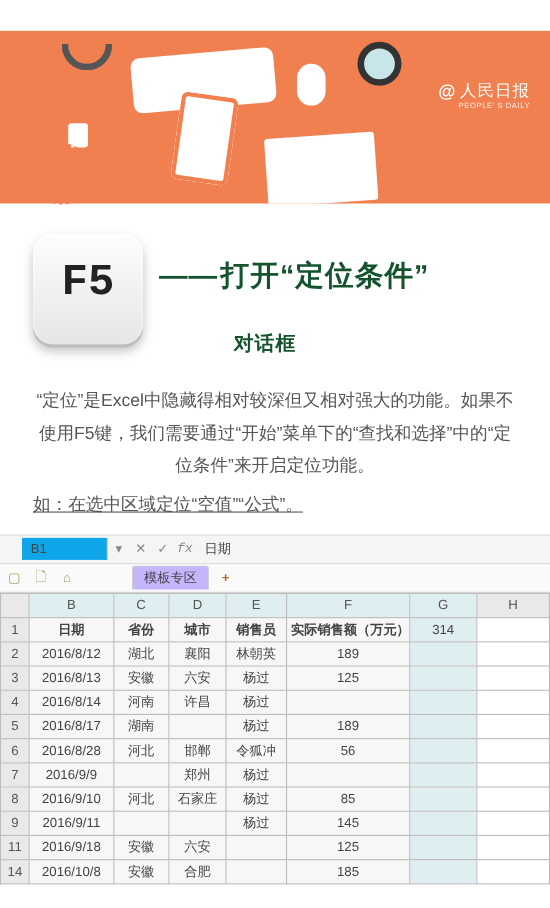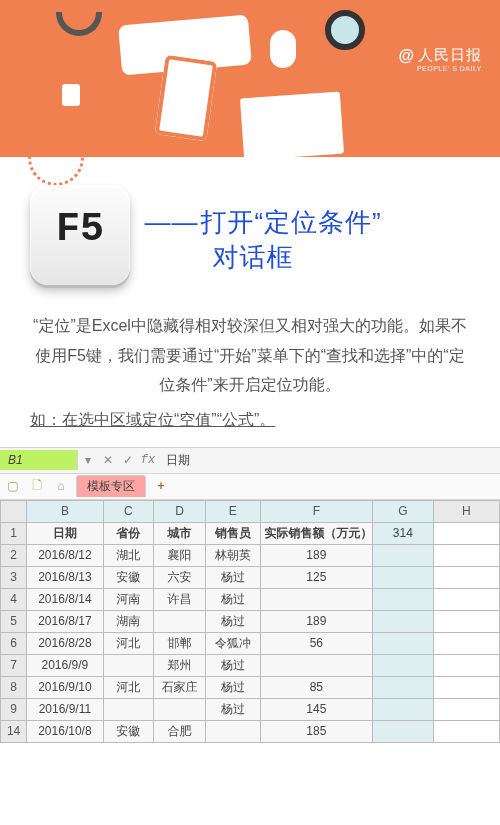--- a/index.html
+++ b/index.html
@@ -1,57 +1,57 @@
 <!DOCTYPE html>
 <html><head>
 <meta charset="utf-8">
 <style>
   * { box-sizing: border-box; margin: 0; padding: 0; }
   body { width: 500px; height: 825px; overflow: hidden; font-family: "Microsoft YaHei", Arial, sans-serif; background: #fff; }
 
   
-  .banner { position: relative; width: 500px; height: 157px; background: #f08050; overflow: hidden; }
+  .banner { position: relative; width: 500px; height: 157px; background: #f08050; overflow: hidden; margin-top: 28px; }
   .banner .brand { position: absolute; top: 46px; right: 18px; color: #fff; font-size: 13px; text-align: right; line-height: 1.2; }
   .banner .brand .cn { font-size: 15px; font-weight: 500; letter-spacing: 1px; }
   .banner .brand .en { font-size: 7px; opacity: .9; letter-spacing: .5px; }
   .banner .at { display:inline-block; vertical-align:top; margin-right:4px; font-weight:700; font-size:16px;}
   
   .desk { position:absolute; inset:0; }
   .kb { position:absolute; top:20px; left:120px; width:130px; height:50px; background:#fff; border-radius:8px; transform:rotate(-5deg);}
   .mouse { position:absolute; top:30px; left:270px; width:26px; height:38px; background:#fff; border-radius:13px;}
   .mug { position:absolute; top:84px; left:62px; width:18px; height:22px; background:#fff; border-radius:3px;}
   .phone { position:absolute; top:58px; left:160px; width:52px; height:80px; background:#fff; border-radius:6px; transform:rotate(8deg); box-shadow:inset 0 0 0 4px #f08050;}
   .note { position:absolute; top:95px; left:242px; width:100px; height:62px; background:#fff; border-radius:3px; transform:rotate(-4deg);}
   .lens { position:absolute; top:10px; left:325px; width:40px; height:40px; border:6px solid #333; border-radius:50%; background:#c7e6ea;}
   .hp { position:absolute; top:12px; left:56px; width:46px; height:24px; border:6px solid #555; border-top:none; border-radius:0 0 24px 24px;}
   
   .ring { position:absolute; top:130px; left:28px; width:56px; height:56px; border:3px dotted #f08050; border-radius:50%; }
 
   
   .hero { position: relative; padding: 28px 30px 8px 30px; }
   .key { display:inline-block; vertical-align:top; width:100px; height:100px; border-radius:18px; background:linear-gradient(#fdfdfd,#e6e6e6); box-shadow:0 3px 0 #bdbdbd, 0 6px 10px rgba(0,0,0,.25), inset 0 2px 3px #fff; text-align:center; }
   .key span { display:block; padding-top:22px; font-weight:700; font-size:40px; color:#222; font-family: Liberation Mono, monospace;}
-  .title { display:inline-block; vertical-align:top; margin-left:10px; padding-top:20px; width:300px; font-weight:400; color:#1d4ed8; }
+  .title { display:inline-block; vertical-align:top; margin-left:10px; padding-top:20px; width:300px; font-weight:700; color:#14532d; }
   .title .line1 { font-size:26px; letter-spacing:1px;}
   .title .dash { margin-right:2px;}
-  .title .line2 { font-size:26px; letter-spacing:1px; padding-left:68px;}
+  .title .line2 { font-size:18px; letter-spacing:1px; padding-left:68px;margin-top:32px;}
 
   .desc { padding: 18px 30px 6px 30px; color:#555; font-size:16px; line-height:1.85;text-align:center; }
   .eg { padding: 4px 30px 16px 30px; color:#555; font-size:16px;text-decoration:underline; }
 
   
   .sheet { width:500px; border-top:1px solid #cfcfcf; font-size:12px; color:#444; user-select:none; }
   .formula-bar { display:flex; align-items:center; height:26px; border-bottom:1px solid #d5d5d5; background:#f5f5f5; }
-  .namebox { width:78px; padding:0 8px; border-right:1px solid #d5d5d5; background:#bef264; height:20px; line-height:20px; margin-left:0;font-style:italic;}
+  .namebox { width:78px; padding:0 8px; border-right:1px solid #d5d5d5; background:#0ea5e9; height:20px; line-height:20px; margin-left:20px;}
   .fb-btn { width:20px; text-align:center; color:#888;}
   .fb-btn.fx { font-style:italic; font-family: Liberation Mono, monospace;}
   .fb-val { flex:1; padding-left:8px;}
   .tabstrip { display:flex; align-items:center; height:26px; background:#fafafa; border-bottom:1px solid #d5d5d5; padding-left:4px; gap:6px;}
   .tabstrip .ico { width:18px; height:18px; display:inline-flex; align-items:center; justify-content:center; color:#9a6; }
-  .tabstrip .tab { padding:2px 10px; border:1px solid #d0d0d0; border-bottom:none; background:#fca5a5; border-radius:3px 3px 0 0; font-size:12px;}
+  .tabstrip .tab { padding:2px 10px; border:1px solid #d0d0d0; border-bottom:none; background:#c4b5fd; border-radius:3px 3px 0 0; font-size:12px;margin-left:44px;}
   .tabstrip .plus { width:18px; text-align:center; color:#b06a2c; font-weight:700;}
 
   table.grid { border-collapse:collapse; width:100%; table-layout:fixed;}
   table.grid th, table.grid td { border:1px solid #bcbcbc; height:22px; padding:0 4px; overflow:hidden; white-space:nowrap; text-align:center;}
   table.grid thead th { background:#e9e9e9; font-weight:400; color:#555;}
   table.grid .rowhdr { background:#e9e9e9; width:26px; color:#555;}
   table.grid td.sel, table.grid th.selh { background:#dfeef0; }
   table.grid td.data { background:#f7f7f7; }
   table.grid td.hdrcell { font-weight:700; background:#f7f7f7;}
   .col-A{width:26px}.col-B{width:76px}.col-C{width:50px}.col-D{width:52px}.col-E{width:54px}.col-F{width:112px}.col-G{width:60px}.col-H{width:66px}
@@ -212,20 +212,30 @@
           <td class="rowhdr">9</td>
           <td class="data sel">2016/9/11</td>
           <td class="data sel"></td>
           <td class="data sel"></td>
           <td class="data sel">杨过</td>
           <td class="data sel">145</td>
           <td class="sel"></td>
           <td></td>
         </tr>
         <tr>
+          <td class="rowhdr">11</td>
+          <td class="data sel">2016/9/18</td>
+          <td class="data sel">安徽</td>
+          <td class="data sel">六安</td>
+          <td class="data sel"></td>
+          <td class="data sel">125</td>
+          <td class="sel"></td>
+          <td></td>
+        </tr>
+        <tr>
           <td class="rowhdr">14</td>
           <td class="data sel">2016/10/8</td>
           <td class="data sel">安徽</td>
           <td class="data sel">合肥</td>
           <td class="data sel"></td>
           <td class="data sel">185</td>
           <td class="sel"></td>
           <td></td>
         </tr>
       </tbody>

